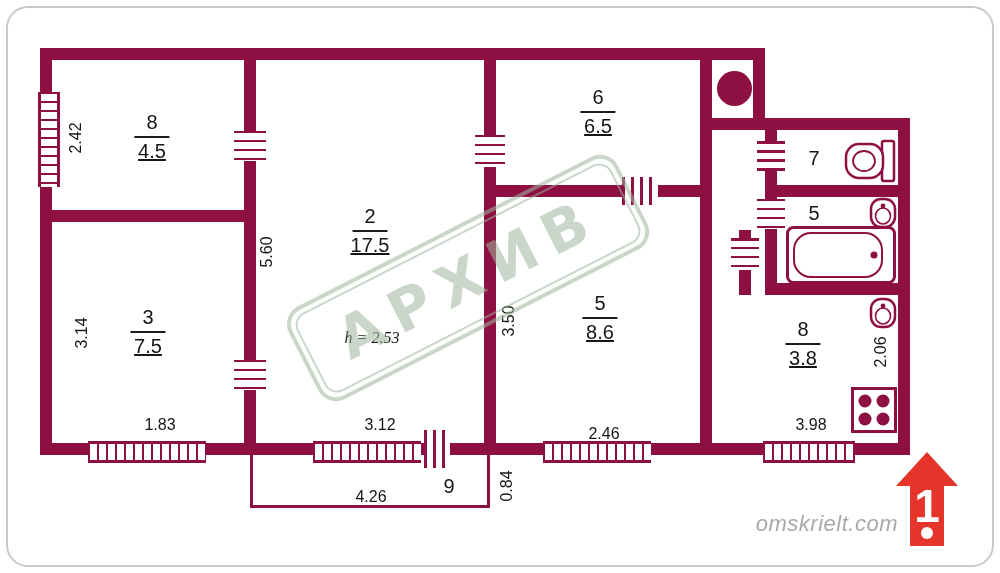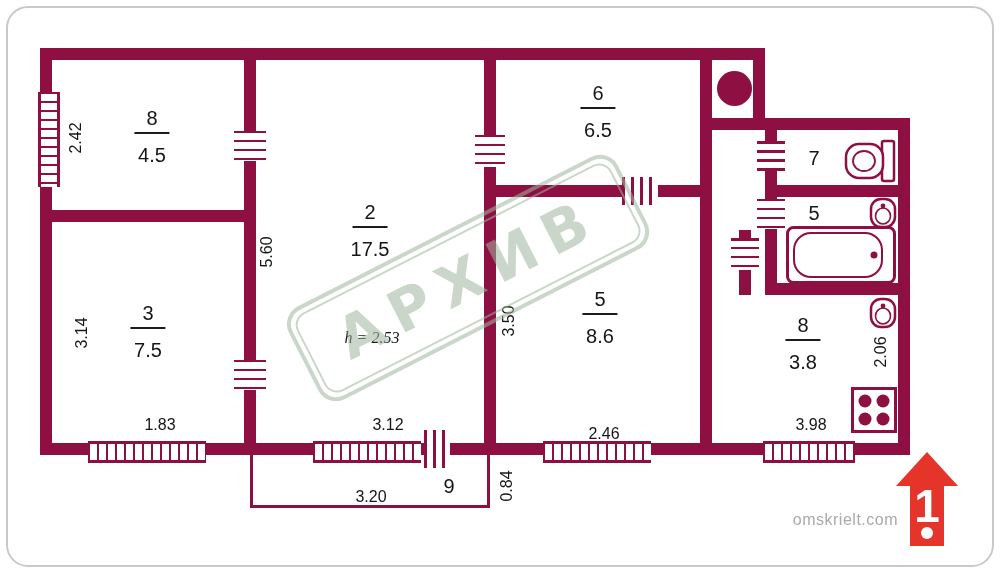--- a/index.html
+++ b/index.html
@@ -22,21 +22,21 @@
   }
   .win-v{
     border-left:3px solid var(--wall,#8e0f42);border-right:3px solid var(--wall,#8e0f42);
     background-image:repeating-linear-gradient(to bottom,var(--wall,#8e0f42) 0 2px,transparent 2px 9px);
   }
   .door-v{background-image:repeating-linear-gradient(to bottom,var(--wall,#8e0f42) 0 2.5px,transparent 2.5px 9px);}
   .door-h{background-image:repeating-linear-gradient(to right,var(--wall,#8e0f42) 0 2.5px,transparent 2.5px 9px);}
 
   .rlabel{position:absolute;transform:translate(-50%,-50%);text-align:center;font-size:20px;line-height:1.15;}
   .rlabel .num{display:inline-block;padding:0 12px 2px;border-bottom:2px solid #1c1c1c;}
-  .rlabel .area{padding-top:10px;}
+  .rlabel .area{padding-top:2px;text-decoration:underline;}
   .rnum{position:absolute;transform:translate(-50%,-50%);font-size:20px;}
 
   .dim{position:absolute;transform:translate(-50%,-50%);font-size:16px;white-space:nowrap;}
   .dim.vert{transform:translate(-50%,-50%) rotate(-90deg);}
   .hlabel{
     position:absolute;transform:translate(-50%,-50%);font-size:16px;font-style:italic;
     font-family:"Liberation Serif",serif;white-space:nowrap;
   }
 
   .wm{position:absolute;transform:translate(-50%,-50%) rotate(-27deg);opacity:.55;}
@@ -46,22 +46,23 @@
     padding:8px 32px;font-size:58px;font-weight:bold;letter-spacing:12px;
     color:var(--watermark,#9cb49b);font-family:"DejaVu Sans",sans-serif;
   }
 
   svg.fx{position:absolute;overflow:visible;}
   .s{fill:#fff;stroke:var(--wall,#8e0f42);}
   .sn{fill:none;stroke:var(--wall,#8e0f42);}
   .f{fill:var(--wall,#8e0f42);stroke:none;}
 
   .site{
-    position:absolute;font-size:16px;letter-spacing:.5px;color:var(--site-gray,#a9a9a9);
+    position:absolute;font-size:22px;letter-spacing:.5px;color:var(--site-gray,#a9a9a9);
     white-space:nowrap;
+    font-style:italic;
   }
   svg.logo{position:absolute;}
   .logo-fill{fill:var(--logo-red,#e5352b);}
   svg.logo text{font-family:"Liberation Sans",sans-serif;}
 </style>
 </head>
 <body>
 
 <div class="stage">
   <div class="frame"></div>
@@ -162,24 +163,24 @@
   <div class="rnum" style="left:814px;top:158px">7</div>
   <div class="rnum" style="left:814px;top:213px">5</div>
   <div class="rnum" style="left:449px;top:486px">9</div>
 
   <div class="dim vert" style="left:76px;top:138px">2.42</div>
   <div class="dim vert" style="left:82px;top:333px">3.14</div>
   <div class="dim vert" style="left:267px;top:252px">5.60</div>
   <div class="dim vert" style="left:509px;top:321px">3.50</div>
   <div class="dim vert" style="left:881px;top:352px">2.06</div>
   <div class="dim" style="left:160px;top:425px">1.83</div>
-  <div class="dim" style="left:388px;top:425px">3.12</div>
+  <div class="dim" style="left:380px;top:425px">3.12</div>
   <div class="dim" style="left:604px;top:434px">2.46</div>
   <div class="dim" style="left:811px;top:425px">3.98</div>
-  <div class="dim" style="left:371px;top:497px">3.20</div>
+  <div class="dim" style="left:371px;top:497px">4.26</div>
   <div class="dim vert" style="left:507px;top:486px">0.84</div>
 
   <div class="hlabel" style="left:372px;top:338px">h = 2.53</div>
 
   <div class="wm" style="left:468px;top:278px">
     <div class="wm-box">
       <span>АРХИВ</span>
     </div>
   </div>
 

